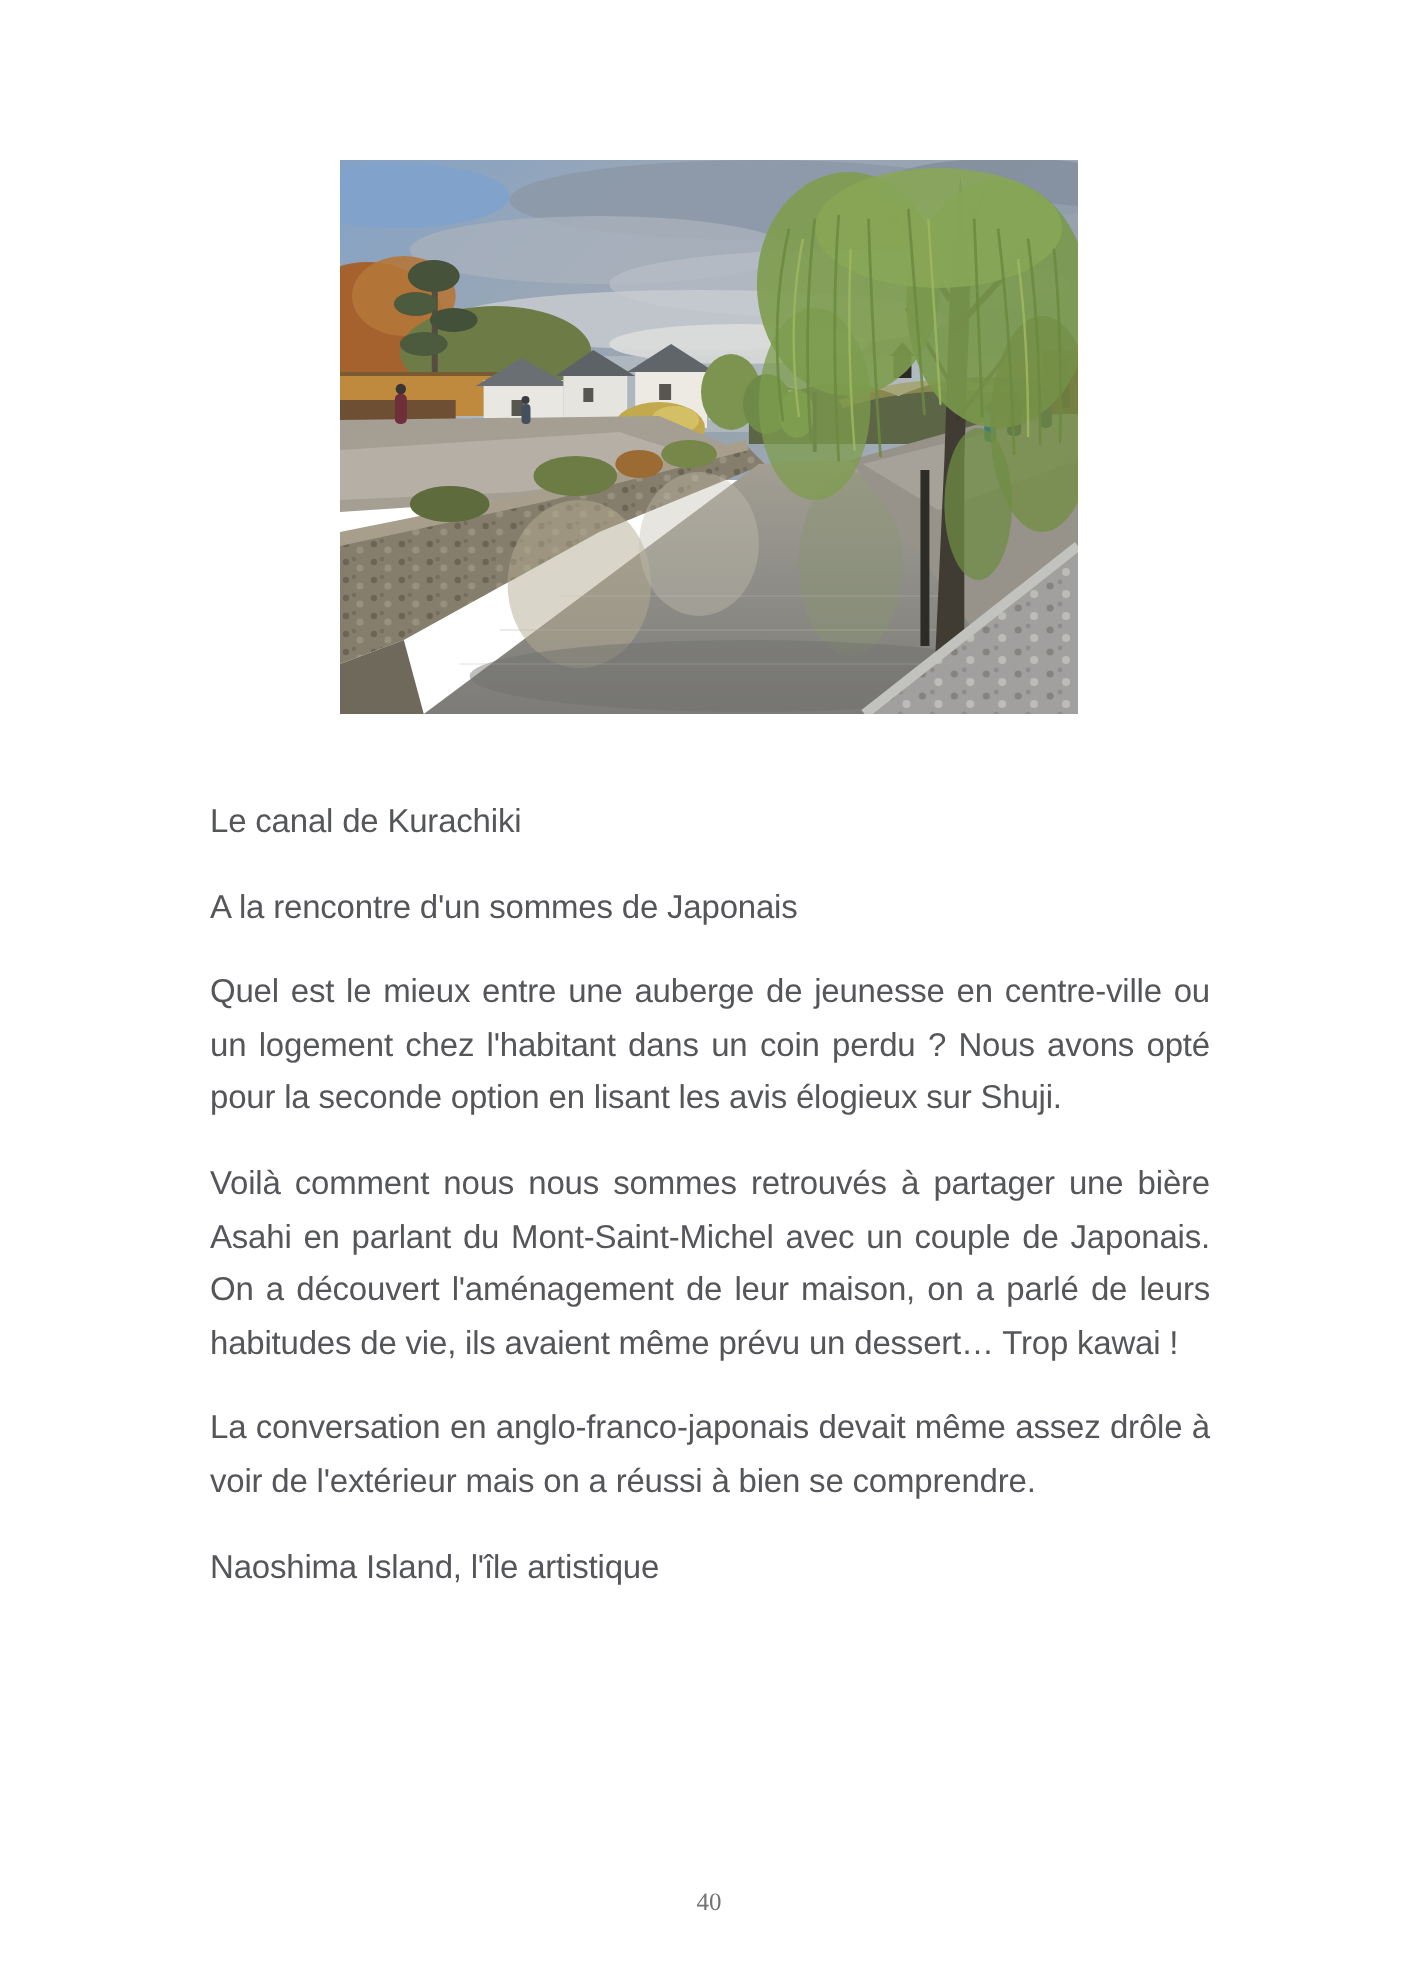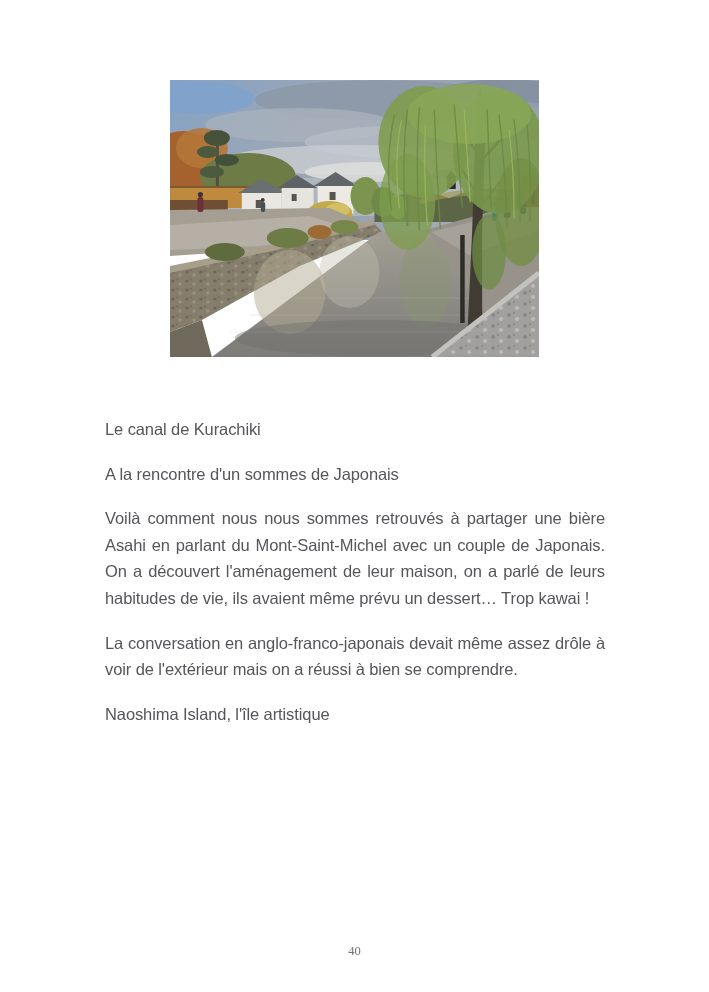--- a/index.html
+++ b/index.html
@@ -23,21 +23,21 @@
   .text-block {
     position: absolute;
     left: 105px;
     top: 398px;
     width: 500px;
     color: #55565a;
     font-size: 16.5px;
     line-height: 26.6px;
     letter-spacing: -0.1px;
   }
-  .text-block p { margin: 18px 0 16px 0; }
+  .text-block p { margin: 0 0 16px 0; }
   .text-block p.justify { text-align: justify; }
   .page-number {
     position: absolute;
     left: 0;
     right: 0;
     bottom: 33px;
     text-align: center;
     font-family: "Liberation Serif", "DejaVu Serif", serif;
     font-size: 12.5px;
     color: #737373;
@@ -195,20 +195,21 @@
       </g>
 
       <polygon points="263,277 370,193 370,277" fill="url(#stoneR)"></polygon>
       <line x1="263" y1="277" x2="370" y2="193" stroke="#c2c2bf" stroke-width="5"></line>
     </svg>
   </figure>
 
   <div class="text-block">
     <p>Le canal de Kurachiki</p>
     <p>A la rencontre d'un sommes de Japonais</p>
+    <p class="justify">Quel est le mieux entre une auberge de jeunesse en centre-ville ou un logement chez l'habitant dans un coin perdu ? Nous avons opté pour la seconde option en lisant les avis élogieux sur Shuji.</p>
     <p class="justify">Voilà comment nous nous sommes retrouvés à partager une bière Asahi en parlant du Mont-Saint-Michel avec un couple de Japonais. On a découvert l'aménagement de leur maison, on a parlé de leurs habitudes de vie, ils avaient même prévu un dessert… Trop kawai !</p>
     <p class="justify">La conversation en anglo-franco-japonais devait même assez drôle à voir de l'extérieur mais on a réussi à bien se comprendre.</p>
     <p>Naoshima Island, l'île artistique</p>
   </div>
 
   <div class="page-number">40</div>
 
 </div>
 
 </body></html>

